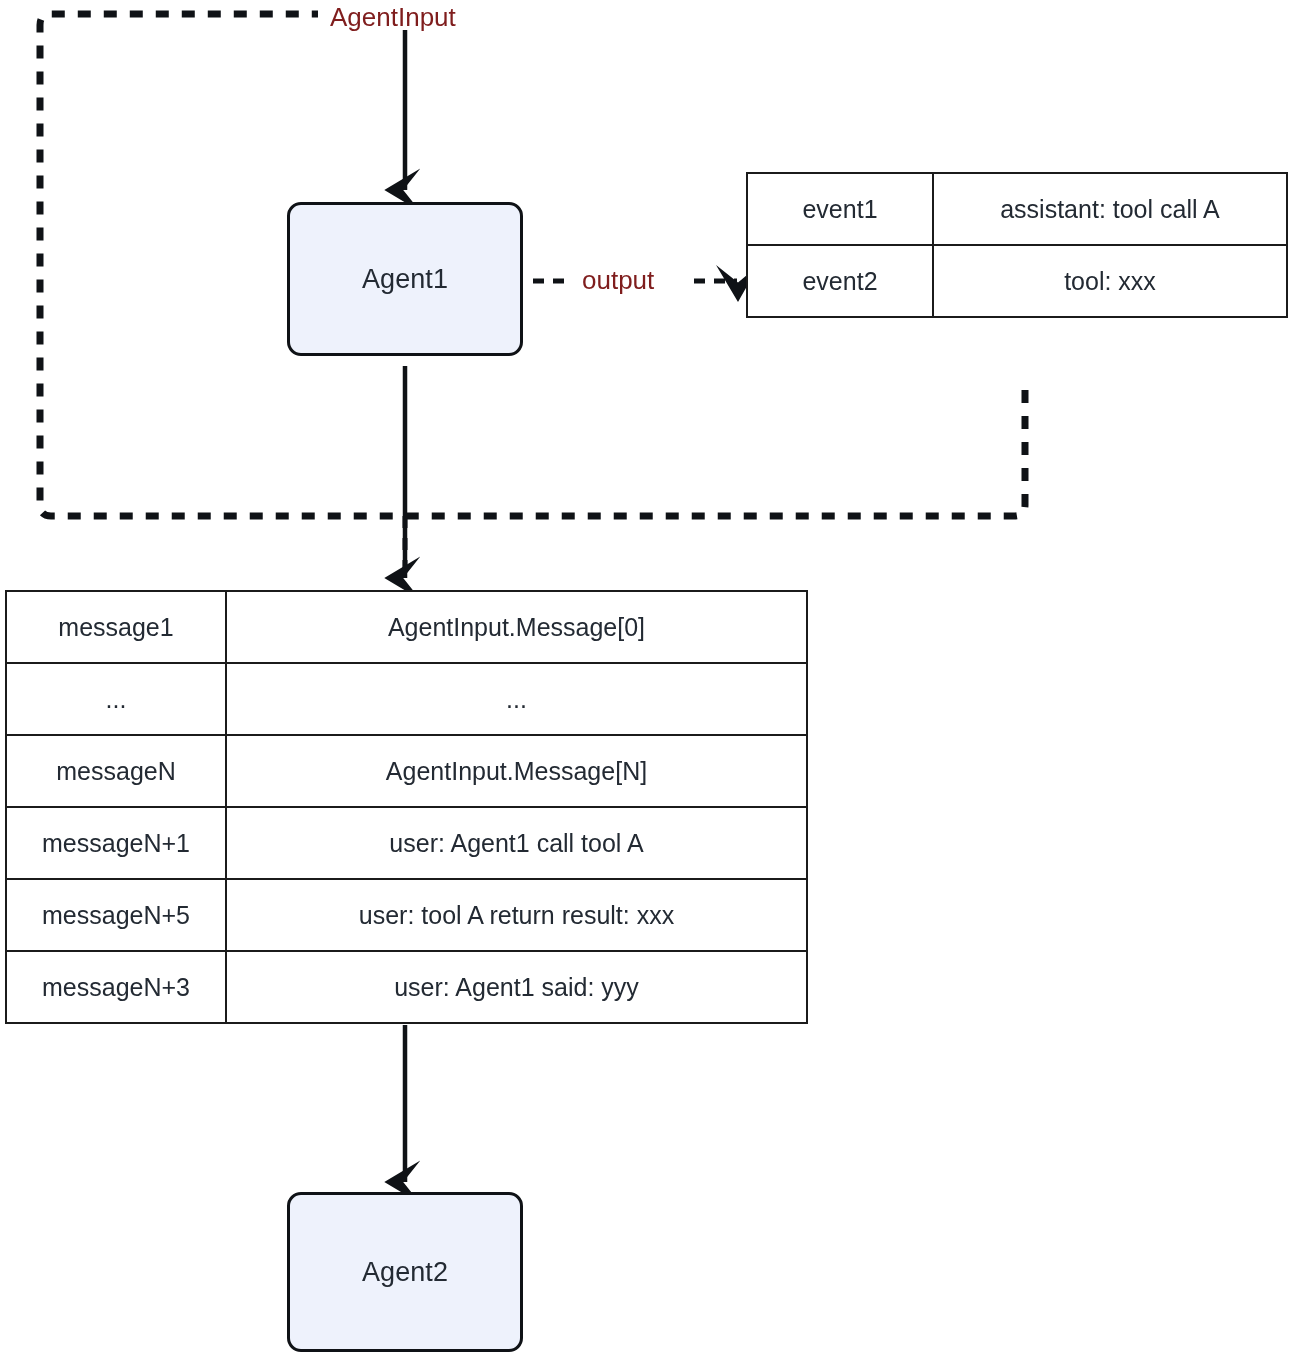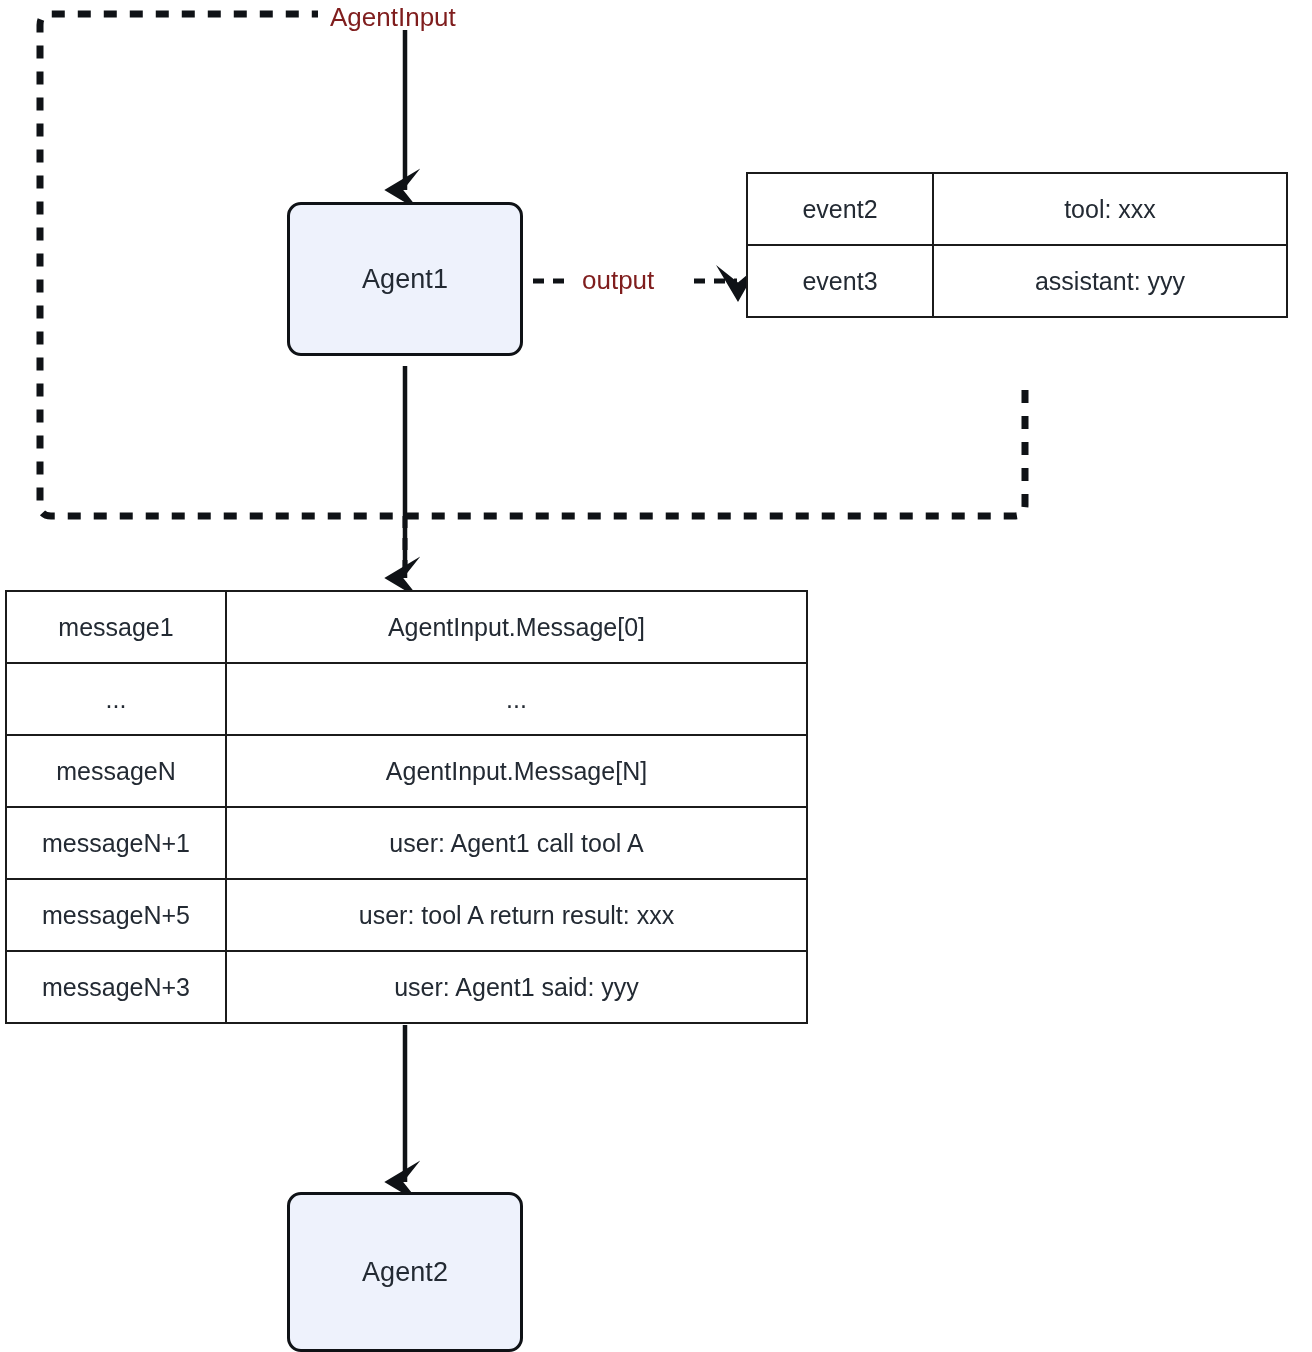--- a/index.html
+++ b/index.html
@@ -125,26 +125,26 @@
     <span class="node-label">Agent1</span>
   </div>
 
   <div class="node-box" id="agent2-node">
     <span class="node-label">Agent2</span>
   </div>
 
   <table class="grid-table" id="event-table">
     <tbody>
         <tr>
+          <td class="key-col">event1</td>
+          <td>assistant: tool call A</td>
+        </tr>
+        <tr>
           <td class="key-col">event2</td>
           <td>tool: xxx</td>
-        </tr>
-        <tr>
-          <td class="key-col">event3</td>
-          <td>assistant: yyy</td>
         </tr>
       </tbody>
   </table>
 
   <table class="grid-table" id="message-table">
     <tbody>
         <tr>
           <td class="key-col">message1</td>
           <td>AgentInput.Message[0]</td>
         </tr>

